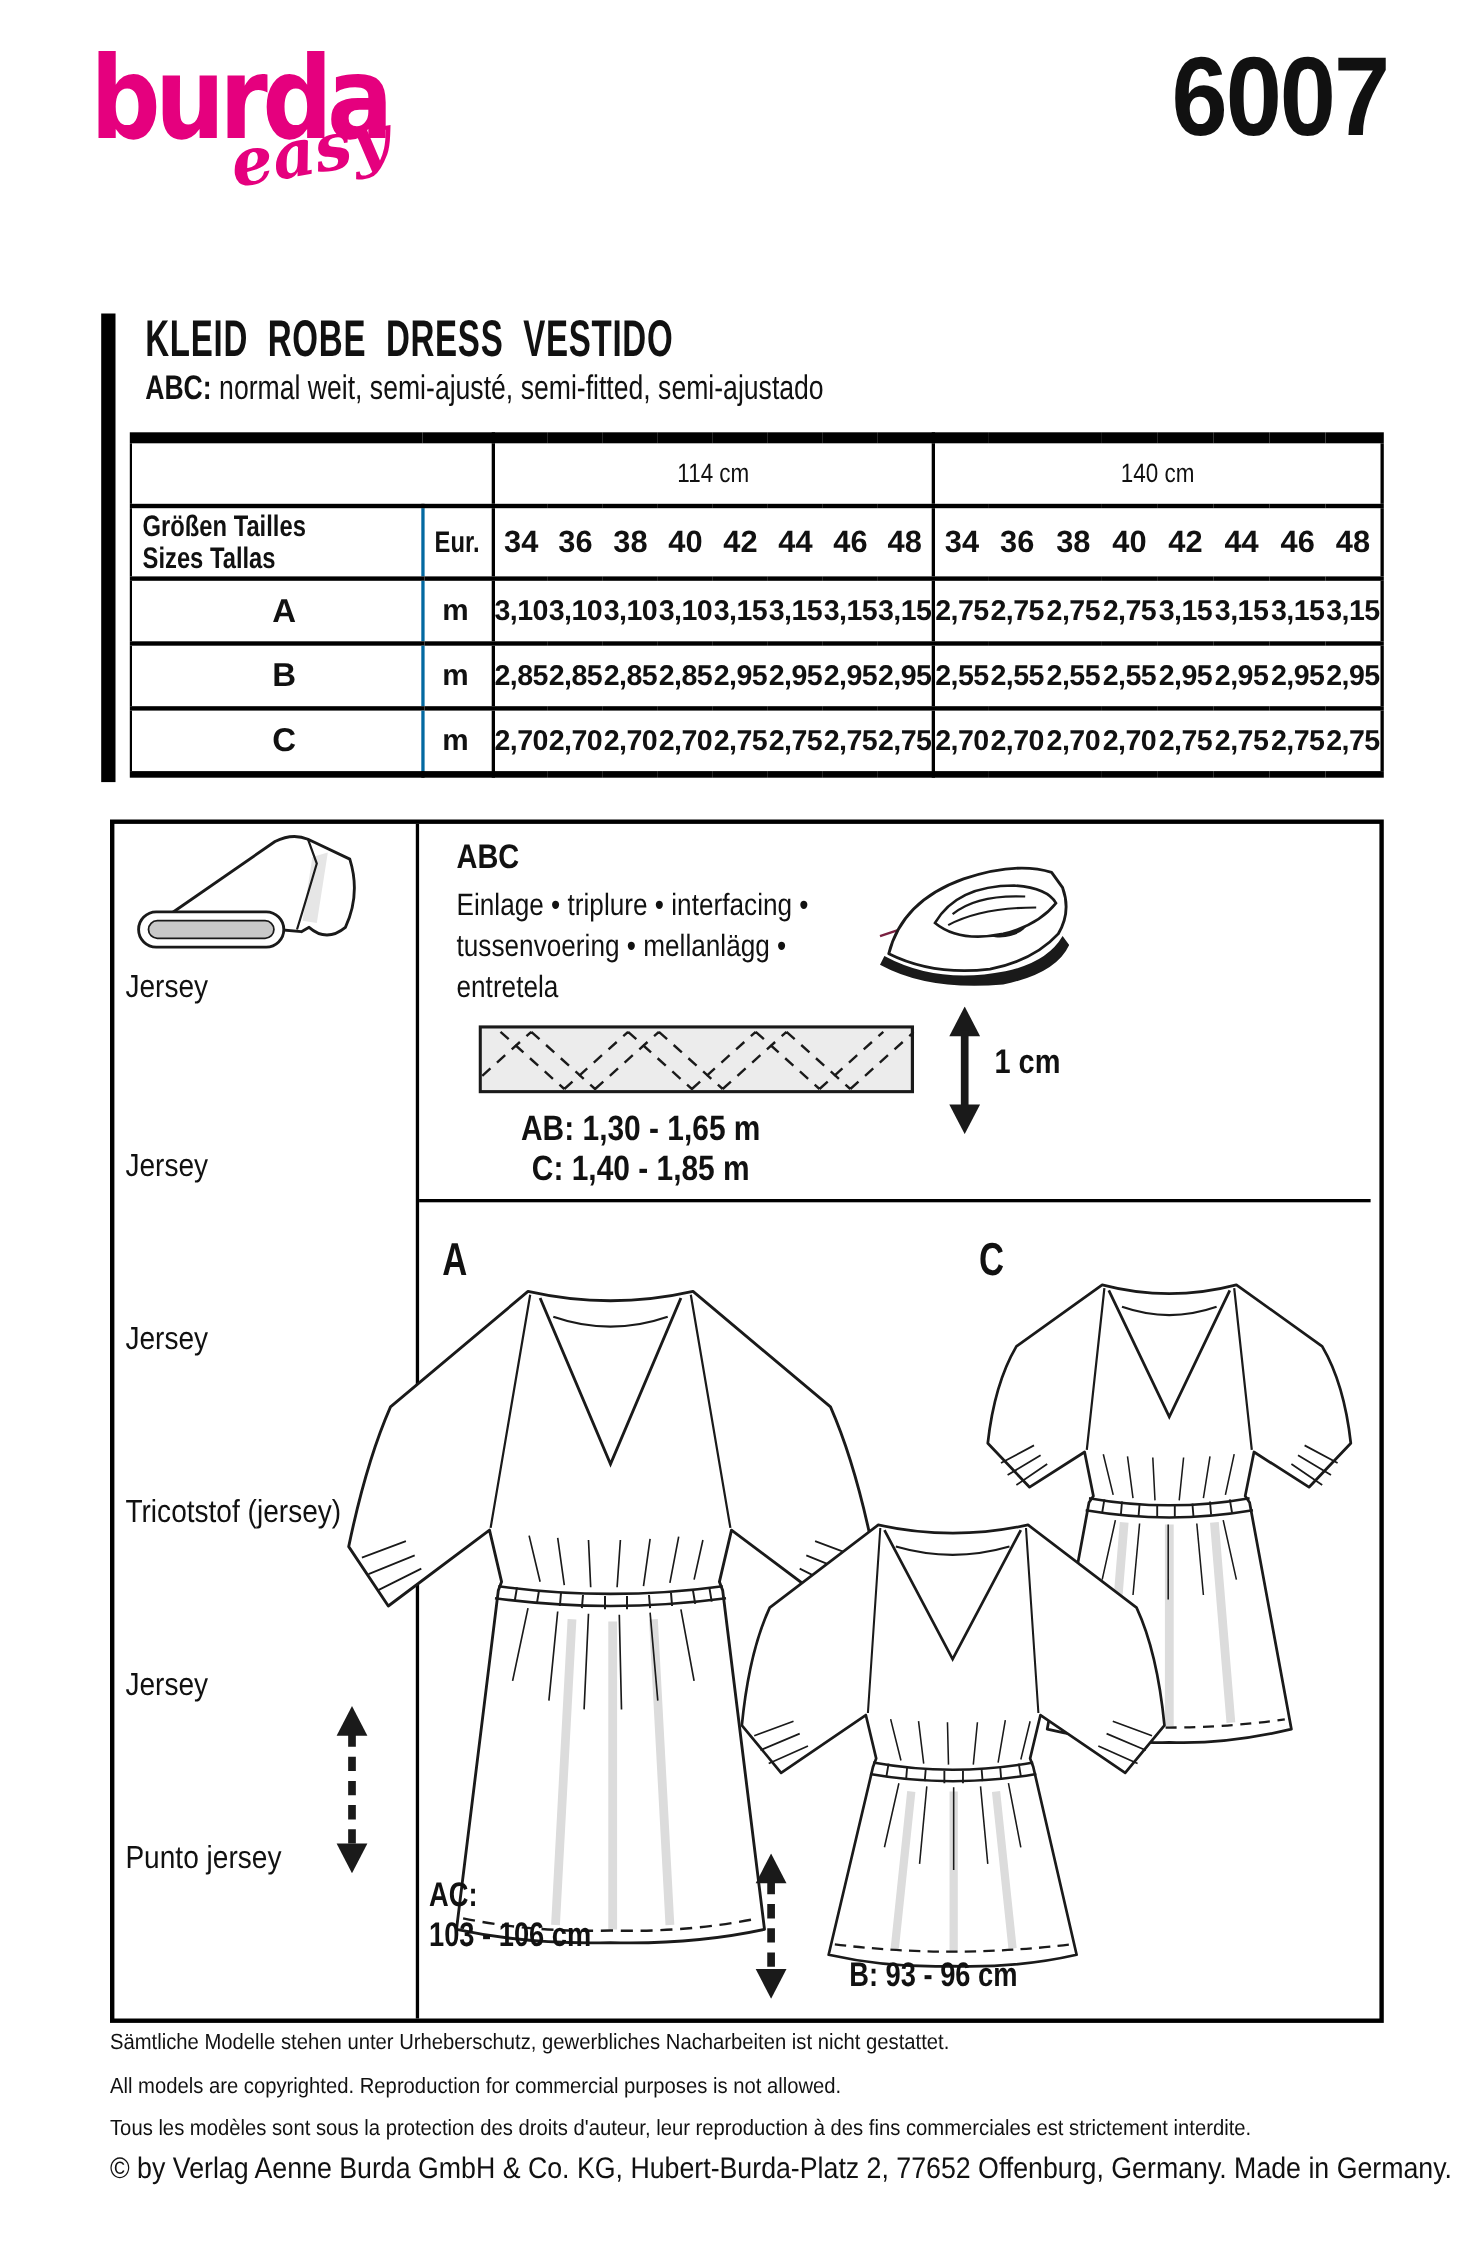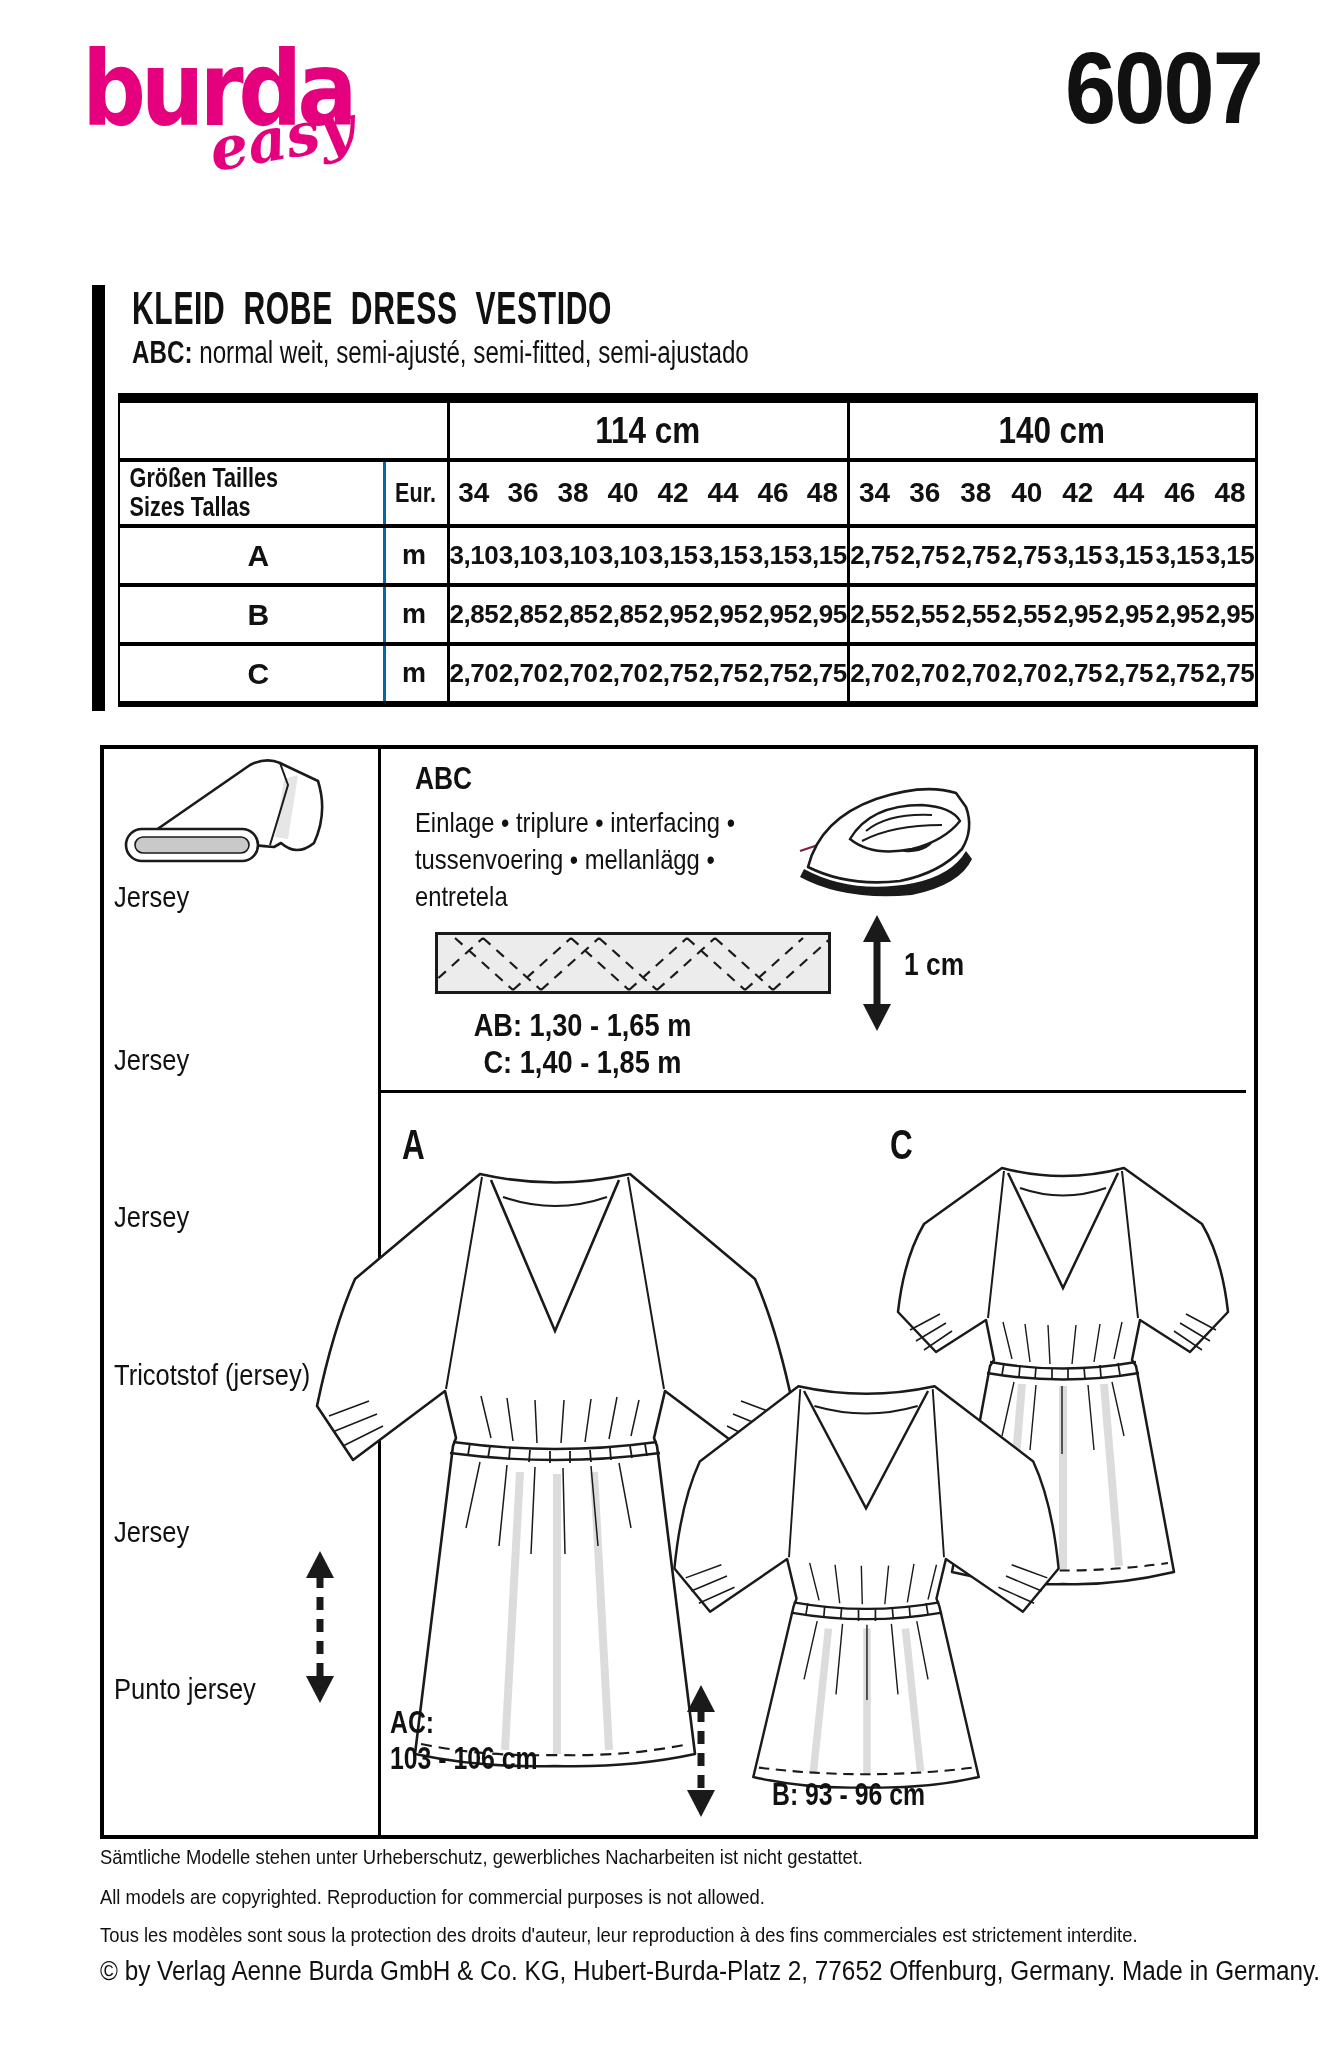--- a/index.html
+++ b/index.html
@@ -17,21 +17,21 @@
   
   .tbar{left:92px;top:285px;width:13px;height:426px;background:#000;}
   .title{left:132px;top:284px;font-weight:700;font-size:47px;line-height:47px;white-space:nowrap;transform:scaleX(.64);transform-origin:0 0;word-spacing:14px;letter-spacing:1px;}
   .subtitle{left:132px;top:336px;font-size:31px;line-height:34px;white-space:nowrap;transform:scaleX(.78);transform-origin:0 0;}
 
   
   table.sizes{position:absolute;left:118px;top:393px;border-collapse:collapse;table-layout:fixed;
     border-top:10px solid #000;border-bottom:6px solid #000;border-left:2px solid #000;border-right:3px solid #000;}
   table.sizes td{padding:0;border-bottom:4px solid #000;text-align:center;vertical-align:middle;white-space:nowrap;}
   col.c-lab{width:265px;} col.c-eur{width:64px;} col.c-sz{width:50px;} col.c-sz2{width:51px;}
-  tr.r1 td{height:55px;font-weight:700;font-size:37px;}
+  tr.r1 td{height:55px;font-weight:400;font-size:24px;}
   tr.r2 td{height:62px;margin-left:24px;}
   tr.rd td{height:55px;}
   td.eur,td.m{border-left:3px solid #0369a1;border-right:3px solid #000;}
   td.gsep{border-left:3px solid #000;}
   td.lab{text-align:left;}
   .hdr2{font-weight:700;font-size:27px;line-height:29px;text-align:left;padding-left:12px;transform:scaleX(.8);transform-origin:0 50%;}
   .eur .cx{font-weight:700;font-size:27px;}
   .szv{font-weight:700;font-size:28px;transform:scaleX(.78);}
   .val{font-weight:700;font-size:26px;transform:scaleX(.8);letter-spacing:-.5px;}
   .rowlab{font-weight:700;font-size:30px;padding-left:14px;transform:scaleX(.85);}

